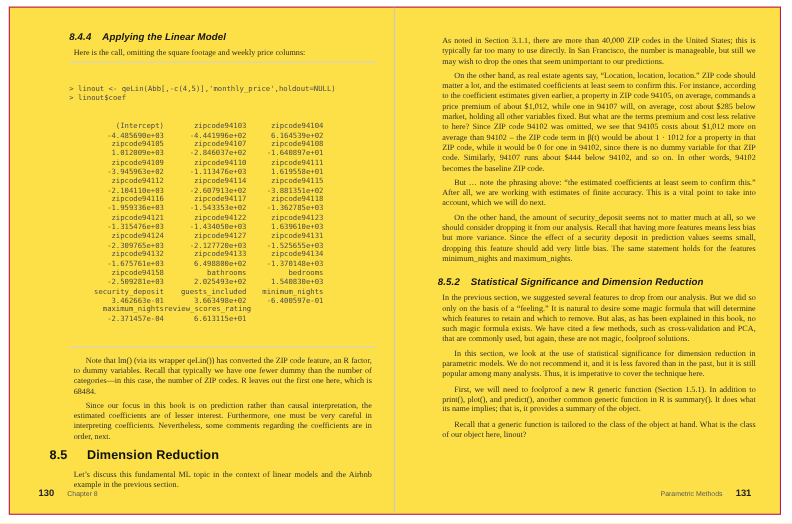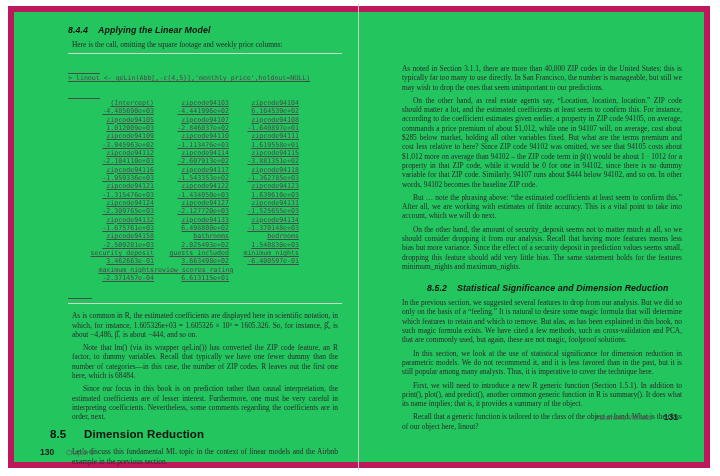--- a/index.html
+++ b/index.html
@@ -3,21 +3,21 @@
 <meta charset="utf-8">
 <style>
   html,body{margin:0;padding:0;}
   body{
     width:720px;height:476px;background:#ffffff;position:relative;overflow:hidden;
     font-family:"Liberation Serif","DejaVu Serif",serif;
     -webkit-font-smoothing:antialiased;
   }
   .spread{
     position:absolute;left:8px;top:6px;width:702px;height:462px;
-    border:6px solid #be185d;background:#22c55e;display:flex;box-sizing:border-box;align-items:center;
+    border:1px solid #be185d;background:#fde047;display:flex;box-sizing:border-box;
   }
   .page{width:50%;position:relative;box-sizing:border-box;}
   .page-left{border-right:1px solid #c9c9c6;}
   .content{box-sizing:border-box;}
   .content-left{padding:21px 16px 0 54px;}
   .content-right{padding:21px 18px 0 39px;}
 
   h3{
     font-family:"Liberation Sans",sans-serif;font-style:italic;font-weight:bold;
     font-size:8.8px;color:#141414;margin:0 0 5px 0;letter-spacing:.1px;
@@ -31,21 +31,21 @@
 
   p{
     font-size:7.4px;line-height:9.3px;color:#2b2b2b;margin:4px;text-align:justify;
   }
   p.indent{text-indent:11px;}
 
   .codeblock{
     border-top:1px solid #d3d3d0;border-bottom:1px solid #d3d3d0;
     margin:4px 0 7px 0;padding:3px 0 4px 0;
     font-family:"DejaVu Sans Mono",monospace;font-size:6.6px;line-height:8.35px;
-    color:#4a4a4a;white-space:pre;text-decoration:underline;
+    color:#4a4a4a;white-space:pre;
   }
   .codeline{white-space:pre;}
   .crow{display:flex;}
   .cc{display:inline-block;text-align:right;white-space:pre;}
   .c0{width:86px;}
   .c1{width:75px;}
   .c2{width:70px;}
 
   .footer{
     position:absolute;bottom:11px;font-family:"Liberation Sans",sans-serif;
@@ -64,25 +64,24 @@
 <div class="spread">
 
   <div class="page page-left">
     <div class="content content-left">
 
       <h3><span class="hnum">8.4.4</span><span>Applying the Linear Model</span></h3>
 
       <p>Here is the call, omitting the square footage and weekly price columns:</p>
 
       <div class="codeblock">
-        <div><div class="codeline">&gt; linout &lt;- qeLin(Abb[,-c(4,5)],'monthly_price',holdout=NULL)</div></div>
+        <div><div class="codeline">&gt; linout &lt;- qeLin(Abb[,-c(4,5)],'monthly_price',holdout=NULL)</div><div class="codeline">&gt; linout$coef</div></div>
         <div><div class="crow"><span class="cc c0">(Intercept)</span><span class="cc c1">zipcode94103</span><span class="cc c2">zipcode94104</span></div><div class="crow"><span class="cc c0">-4.485690e+03</span><span class="cc c1">-4.441996e+02</span><span class="cc c2">6.164539e+02</span></div><div class="crow"><span class="cc c0">zipcode94105</span><span class="cc c1">zipcode94107</span><span class="cc c2">zipcode94108</span></div><div class="crow"><span class="cc c0">1.012009e+03</span><span class="cc c1">-2.846037e+02</span><span class="cc c2">-1.640897e+01</span></div><div class="crow"><span class="cc c0">zipcode94109</span><span class="cc c1">zipcode94110</span><span class="cc c2">zipcode94111</span></div><div class="crow"><span class="cc c0">-3.945963e+02</span><span class="cc c1">-1.113476e+03</span><span class="cc c2">1.619558e+01</span></div><div class="crow"><span class="cc c0">zipcode94112</span><span class="cc c1">zipcode94114</span><span class="cc c2">zipcode94115</span></div><div class="crow"><span class="cc c0">-2.104110e+03</span><span class="cc c1">-2.607913e+02</span><span class="cc c2">-3.881351e+02</span></div><div class="crow"><span class="cc c0">zipcode94116</span><span class="cc c1">zipcode94117</span><span class="cc c2">zipcode94118</span></div><div class="crow"><span class="cc c0">-1.959336e+03</span><span class="cc c1">-1.543353e+02</span><span class="cc c2">-1.362785e+03</span></div><div class="crow"><span class="cc c0">zipcode94121</span><span class="cc c1">zipcode94122</span><span class="cc c2">zipcode94123</span></div><div class="crow"><span class="cc c0">-1.315476e+03</span><span class="cc c1">-1.434050e+03</span><span class="cc c2">1.639610e+03</span></div><div class="crow"><span class="cc c0">zipcode94124</span><span class="cc c1">zipcode94127</span><span class="cc c2">zipcode94131</span></div><div class="crow"><span class="cc c0">-2.309765e+03</span><span class="cc c1">-2.127720e+03</span><span class="cc c2">-1.525655e+03</span></div><div class="crow"><span class="cc c0">zipcode94132</span><span class="cc c1">zipcode94133</span><span class="cc c2">zipcode94134</span></div><div class="crow"><span class="cc c0">-1.675761e+03</span><span class="cc c1">6.498800e+02</span><span class="cc c2">-1.370148e+03</span></div><div class="crow"><span class="cc c0">zipcode94158</span><span class="cc c1">bathrooms</span><span class="cc c2">bedrooms</span></div><div class="crow"><span class="cc c0">-2.509281e+03</span><span class="cc c1">2.025493e+02</span><span class="cc c2">1.540830e+03</span></div><div class="crow"><span class="cc c0">security_deposit</span><span class="cc c1">guests_included</span><span class="cc c2">minimum_nights</span></div><div class="crow"><span class="cc c0">3.462663e-01</span><span class="cc c1">3.663498e+02</span><span class="cc c2">-6.400597e-01</span></div><div class="crow"><span class="cc c0">maximum_nights</span><span class="cc c1">review_scores_rating</span></div><div class="crow"><span class="cc c0">-2.371457e-04</span><span class="cc c1">6.613115e+01</span></div></div>
       </div>
 
-      <p>As is common in R, the estimated coefficients are displayed here in scientific notation, in which, for instance, 1.605326e+03 = 1.605326 × 10³ = 1605.326. So, for instance, β̂₀ is about −4,486, β̂₁ is about −444, and so on.</p>
       <p class="indent">Note that lm() (via its wrapper qeLin()) has converted the ZIP code feature, an R factor, to dummy variables. Recall that typically we have one fewer dummy than the number of categories—in this case, the number of ZIP codes. R leaves out the first one here, which is 68484.</p>
       <p class="indent">Since our focus in this book is on prediction rather than causal interpretation, the estimated coefficients are of lesser interest. Furthermore, one must be very careful in interpreting coefficients. Nevertheless, some comments regarding the coefficients are in order, next.</p>
 
       <h2><span class="hnum">8.5</span><span>Dimension Reduction</span></h2>
 
       <p>Let’s discuss this fundamental ML topic in the context of linear models and the Airbnb example in the previous section.</p>
     </div>
 
     <div class="footer footer-left">
       <span class="pagenum">130</span><span class="flabel">Chapter 8</span>
@@ -91,25 +90,25 @@
 
   <div class="page page-right">
     <div class="content content-right">
 
 
       <p>As noted in Section 3.1.1, there are more than 40,000 ZIP codes in the United States; this is typically far too many to use directly. In San Francisco, the number is manageable, but still we may wish to drop the ones that seem unimportant to our predictions.</p>
       <p class="indent">On the other hand, as real estate agents say, “Location, location, location.” ZIP code should matter a lot, and the estimated coefficients at least seem to confirm this. For instance, according to the coefficient estimates given earlier, a property in ZIP code 94105, on average, commands a price premium of about $1,012, while one in 94107 will, on average, cost about $285 below market, holding all other variables fixed. But what are the terms premium and cost less relative to here? Since ZIP code 94102 was omitted, we see that 94105 costs about $1,012 more on average than 94102 – the ZIP code term in β(t) would be about 1 · 1012 for a property in that ZIP code, while it would be 0 for one in 94102, since there is no dummy variable for that ZIP code. Similarly, 94107 runs about $444 below 94102, and so on. In other words, 94102 becomes the baseline ZIP code.</p>
       <p class="indent">But … note the phrasing above: “the estimated coefficients at least seem to confirm this.” After all, we are working with estimates of finite accuracy. This is a vital point to take into account, which we will do next.</p>
       <p class="indent">On the other hand, the amount of security_deposit seems not to matter much at all, so we should consider dropping it from our analysis. Recall that having more features means less bias but more variance. Since the effect of a security deposit in prediction values seems small, dropping this feature should add very little bias. The same statement holds for the features minimum_nights and maximum_nights.</p>
 
-      <h3 style="margin-top:12px;margin-left:29px;"><span class="hnum">8.5.2</span><span>Statistical Significance and Dimension Reduction</span></h3>
+      <h3 style="margin-top:12px;"><span class="hnum">8.5.2</span><span>Statistical Significance and Dimension Reduction</span></h3>
 
       <p>In the previous section, we suggested several features to drop from our analysis. But we did so only on the basis of a “feeling.” It is natural to desire some magic formula that will determine which features to retain and which to remove. But alas, as has been explained in this book, no such magic formula exists. We have cited a few methods, such as cross-validation and PCA, that are commonly used, but again, these are not magic, foolproof solutions.</p>
       <p class="indent">In this section, we look at the use of statistical significance for dimension reduction in parametric models. We do not recommend it, and it is less favored than in the past, but it is still popular among many analysts. Thus, it is imperative to cover the technique here.</p>
-      <p class="indent">First, we will need to introduce a new R generic function (Section 1.5.1). In addition to print(), plot(), and predict(), another common generic function in R is summary(). It does what its name implies; that is, it provides a summary of the object.</p>
+      <p class="indent">First, we will need to foolproof a new R generic function (Section 1.5.1). In addition to print(), plot(), and predict(), another common generic function in R is summary(). It does what its name implies; that is, it provides a summary of the object.</p>
       <p class="indent">Recall that a generic function is tailored to the class of the object at hand. What is the class of our object here, linout?</p>
     </div>
 
     <div class="footer footer-right">
       <span class="flabel">Parametric Methods</span><span class="pagenum">131</span>
     </div>
   </div>
 
 </div>
 

